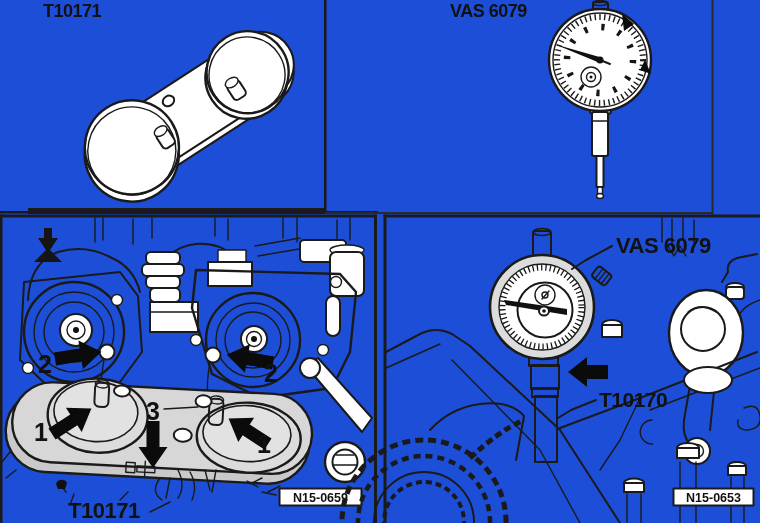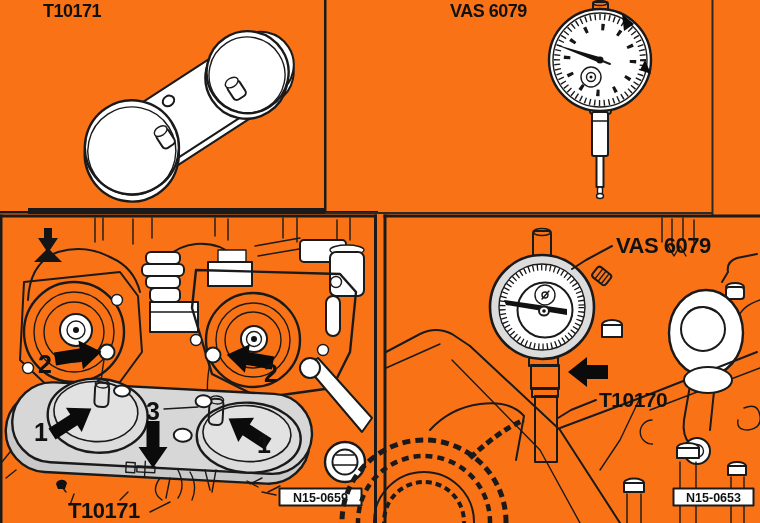--- a/index.html
+++ b/index.html
@@ -1,16 +1,16 @@
 <!DOCTYPE html>
 <html><head>
 <meta charset="utf-8">
 <style>
   html,body{margin:0;padding:0;background:#fff;}
-  .stage{position:relative;width:760px;height:523px;background:#f97316;overflow:hidden;
+  .stage{position:relative;width:760px;height:523px;background:#1d4ed8;overflow:hidden;
          font-family:"Liberation Sans","DejaVu Sans",sans-serif;text-decoration:underline;}
   svg{position:absolute;left:0;top:0;}
   
   .s  {stroke:#1a1a1a;fill:none;stroke-width:1.4;stroke-linecap:round;stroke-linejoin:round;}
   .m  {stroke:#1a1a1a;fill:none;stroke-width:2;stroke-linecap:round;stroke-linejoin:round;}
   .b  {stroke:#1a1a1a;fill:none;stroke-width:2.4;stroke-linecap:round;stroke-linejoin:round;}
   .fw {fill:#ffffff;}
   .arrow{fill:#0b0b0b;stroke:none;}
   
   text{fill:#111;font-family:"Liberation Sans","DejaVu Sans",sans-serif;}

